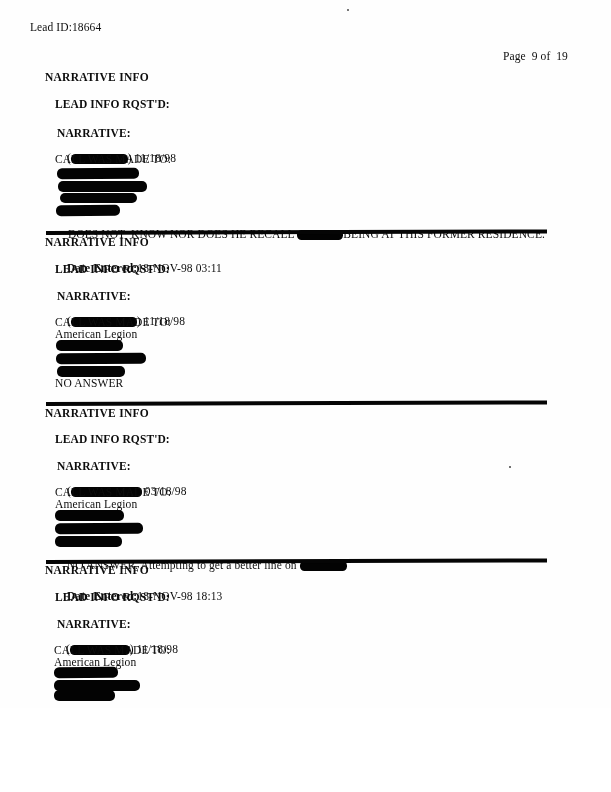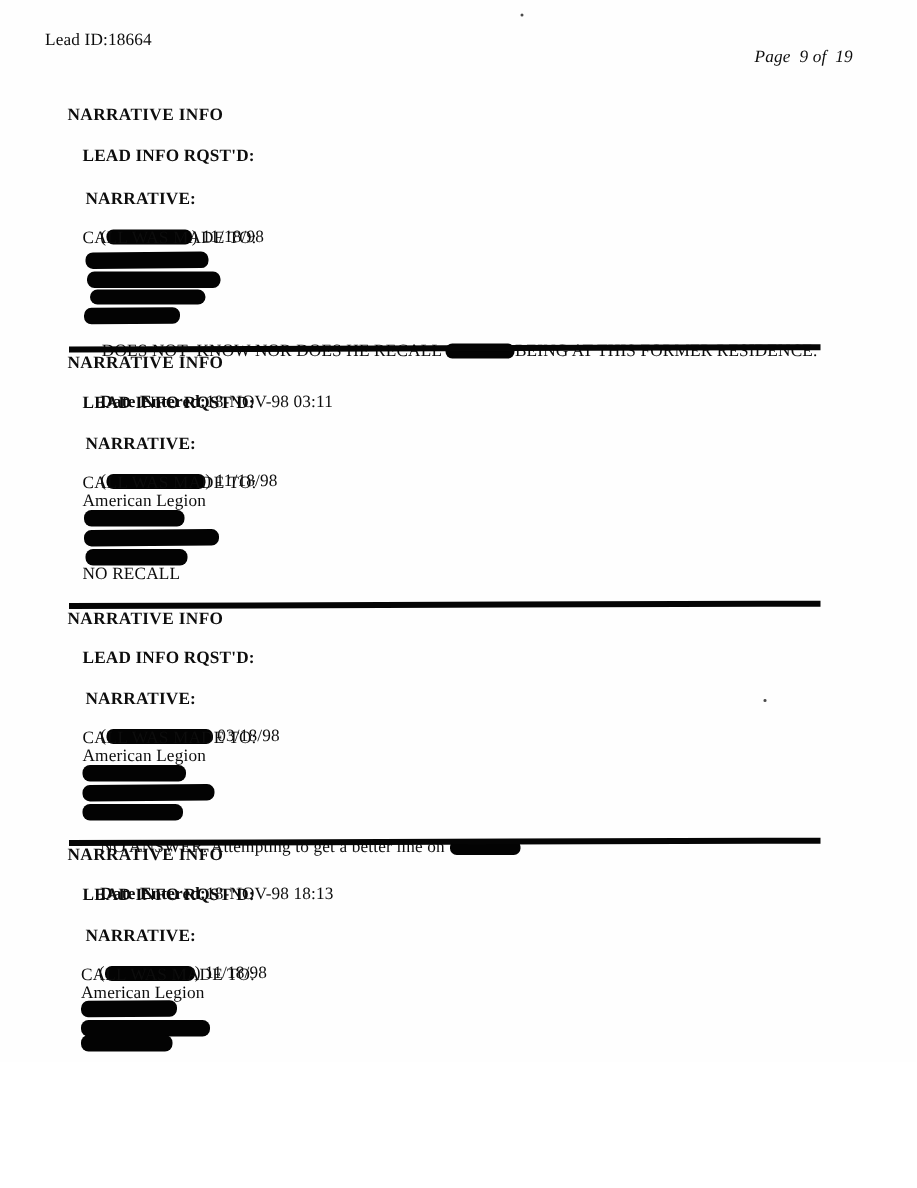--- a/index.html
+++ b/index.html
@@ -27,21 +27,21 @@
   }
   .rule { position:absolute; background:#050505; transform:rotate(-0.18deg); transform-origin:left center; }
   .speck { position:absolute; background:#4a4a4a; border-radius:50%; }
 </style>
 </head>
 <body>
 
 <div class="page">
 
   <div class="line" style="left:30px; top:21px;">Lead ID:18664</div>
-  <div class="line" style="left:503px; top:32px;font-style:italic;">Page  9 of  19</div>
+  <div class="line" style="left:503px; top:50px;">Page  9 of  19</div>
 
   <div class="line sec-h" style="left:45px; top:71px;">NARRATIVE INFO</div>
   <div class="line b" style="left:55px; top:98px;">LEAD INFO RQST'D:</div>
   <div class="line b" style="left:57px; top:127px;">NARRATIVE:</div>
   <div class="line" style="left:55px; top:140px;">
     <span>(</span><span class="ri" style="width:57px;"></span><span>) 11/18/98</span>
   </div>
   <div class="line" style="left:55px; top:153px;">CALL WAS MADE TO:</div>
   <div class="redact" style="left:57px; top:168px; width:82px; transform:rotate(-0.4deg);"></div>
   <div class="redact" style="left:58px; top:181px; width:89px;"></div>
@@ -59,21 +59,21 @@
   <div class="line b" style="left:55px; top:263px;">LEAD INFO RQST'D:</div>
   <div class="line b" style="left:57px; top:290px;">NARRATIVE:</div>
   <div class="line" style="left:55px; top:303px;">
     <span>(</span><span class="ri" style="width:66px;"></span><span>) 11/18/98</span>
   </div>
   <div class="line" style="left:55px; top:316px;">CALL WAS MADE TO:</div>
   <div class="line" style="left:55px; top:328px;">American Legion</div>
   <div class="redact" style="left:56px; top:340px; width:67px;"></div>
   <div class="redact" style="left:56px; top:353px; width:90px; transform:rotate(-0.4deg);"></div>
   <div class="redact" style="left:57px; top:366px; width:68px;"></div>
-  <div class="line" style="left:55px; top:377px;">NO RECALL</div>
+  <div class="line" style="left:55px; top:377px;">NO ANSWER</div>
 
   <div class="rule" style="left:46px; top:402px; width:501px; height:3.5px;"></div>
   <div class="line sec-h" style="left:45px; top:407px;">NARRATIVE INFO</div>
   <div class="line b" style="left:55px; top:433px;">LEAD INFO RQST'D:</div>
   <div class="line b" style="left:57px; top:460px;">NARRATIVE:</div>
   <div class="line" style="left:55px; top:473px;">
     <span>(</span><span class="ri" style="width:71px;"></span><span> 03/18/98</span>
   </div>
   <div class="line" style="left:55px; top:486px;">CALL WAS MADE TO:</div>
   <div class="line" style="left:55px; top:498px;">American Legion</div>

